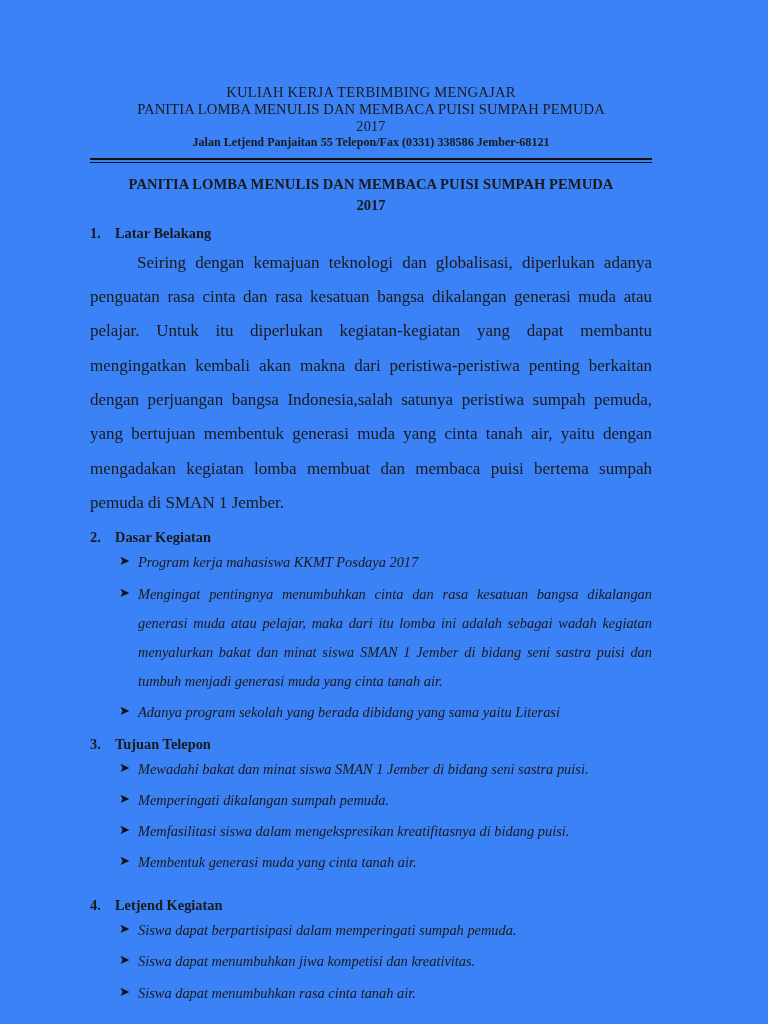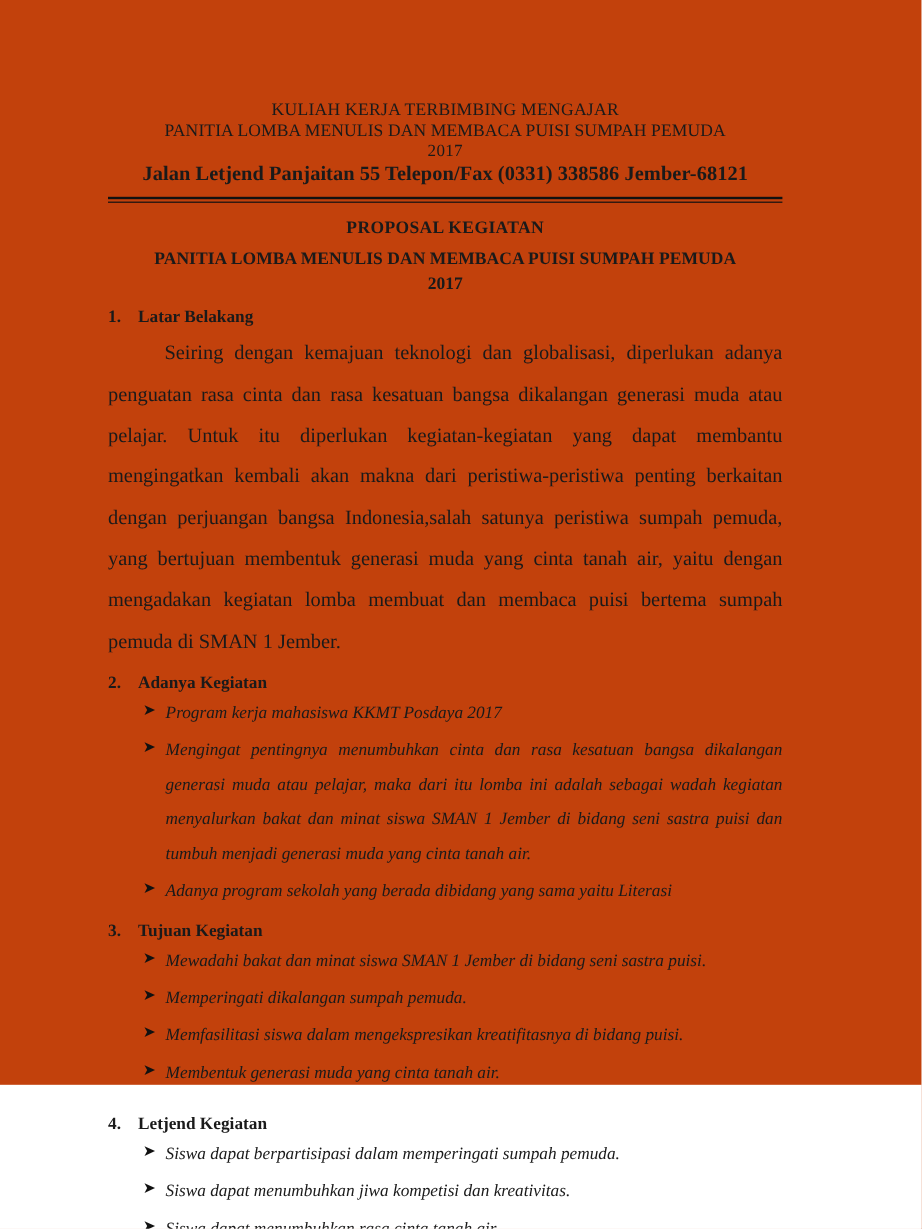--- a/index.html
+++ b/index.html
@@ -12,24 +12,24 @@
     width: 768px;
     height: 1024px;
     font-family: "Liberation Serif", "DejaVu Serif", serif;
     color: #1a1a1a;
     -webkit-font-smoothing: antialiased;
   }
 
   .page {
     position: relative;
     width: 768px;
-    height: 904px;
+    height: 1024px;
     box-sizing: border-box;
     padding: 84px 116px 0 90px;
-    background: #c2410c;
+    background: #3b82f6;
   }
 
   
   .letterhead {
     text-align: center;
     line-height: 1.18;
   }
   .lh-line {
     font-size: 14.6px;
     letter-spacing: 0.25px;
@@ -45,21 +45,21 @@
   .lh-line.year {
     font-size: 14.2px;
   }
   .lh-line.bold {
     font-weight: bold;
     font-size: 15px;
     letter-spacing: 0.2px;
   }
   .lh-line.addr {
     font-weight: bold;
-    font-size: 17px;
+    font-size: 12px;
     letter-spacing: 0.05px;
   }
 
   
   .double-rule {
     margin: 9px 0 0 0;
     width: 100%;
     height: 5px;
     border-top: 2.4px solid #111;
     border-bottom: 1.1px solid #111;
@@ -159,58 +159,57 @@
   <div class="letterhead">
     <div class="lh-line">KULIAH KERJA TERBIMBING MENGAJAR</div>
     <div class="lh-line wide">PANITIA LOMBA MENULIS DAN MEMBACA PUISI SUMPAH PEMUDA</div>
     <div class="lh-line year">2017</div>
     <div class="lh-line addr">Jalan Letjend Panjaitan 55 Telepon/Fax (0331) 338586 Jember-68121</div>
   </div>
 
   <div class="double-rule"></div>
 
   <div class="doc-title">
-    <div class="t1">PROPOSAL KEGIATAN</div>
     <div class="t2">PANITIA LOMBA MENULIS DAN MEMBACA PUISI SUMPAH PEMUDA</div>
     <div class="t3">2017</div>
   </div>
 
   <div class="section">
     <div class="section-head">
       <span class="section-num">1.</span>
       <span class="section-label">Latar Belakang</span>
     </div>
     <p class="body-par">Seiring dengan kemajuan teknologi dan globalisasi, diperlukan adanya penguatan rasa cinta dan rasa kesatuan bangsa dikalangan generasi muda atau pelajar. Untuk itu diperlukan kegiatan-kegiatan yang dapat membantu mengingatkan kembali akan makna dari peristiwa-peristiwa penting berkaitan dengan perjuangan bangsa Indonesia,salah satunya peristiwa sumpah pemuda, yang bertujuan membentuk generasi muda yang cinta tanah air, yaitu dengan mengadakan kegiatan lomba membuat dan membaca puisi bertema sumpah pemuda di SMAN 1 Jember.</p>
   </div>
 
   <div class="section">
     <div class="section-head">
       <span class="section-num">2.</span>
-      <span class="section-label">Adanya Kegiatan</span>
+      <span class="section-label">Dasar Kegiatan</span>
     </div>
     <ul class="bullets">
       <li class="bullet single">
         <span class="bullet-marker">➤</span>
         <span class="bullet-text">Program kerja mahasiswa KKMT Posdaya 2017</span>
       </li>
       <li class="bullet">
         <span class="bullet-marker">➤</span>
         <span class="bullet-text">Mengingat pentingnya menumbuhkan cinta dan rasa kesatuan bangsa dikalangan generasi muda atau pelajar, maka dari itu lomba ini adalah sebagai wadah kegiatan menyalurkan bakat dan minat siswa SMAN 1 Jember di bidang seni sastra puisi dan tumbuh menjadi generasi muda yang cinta tanah air.</span>
       </li>
       <li class="bullet single">
         <span class="bullet-marker">➤</span>
         <span class="bullet-text">Adanya program sekolah yang berada dibidang yang sama yaitu Literasi</span>
       </li>
     </ul>
   </div>
 
   <div class="section">
     <div class="section-head">
       <span class="section-num">3.</span>
-      <span class="section-label">Tujuan Kegiatan</span>
+      <span class="section-label">Tujuan Telepon</span>
     </div>
     <ul class="bullets">
       <li class="bullet single">
         <span class="bullet-marker">➤</span>
         <span class="bullet-text">Mewadahi bakat dan minat siswa SMAN 1 Jember di bidang seni sastra puisi.</span>
       </li>
       <li class="bullet single">
         <span class="bullet-marker">➤</span>
         <span class="bullet-text">Memperingati dikalangan sumpah pemuda.</span>
       </li>

